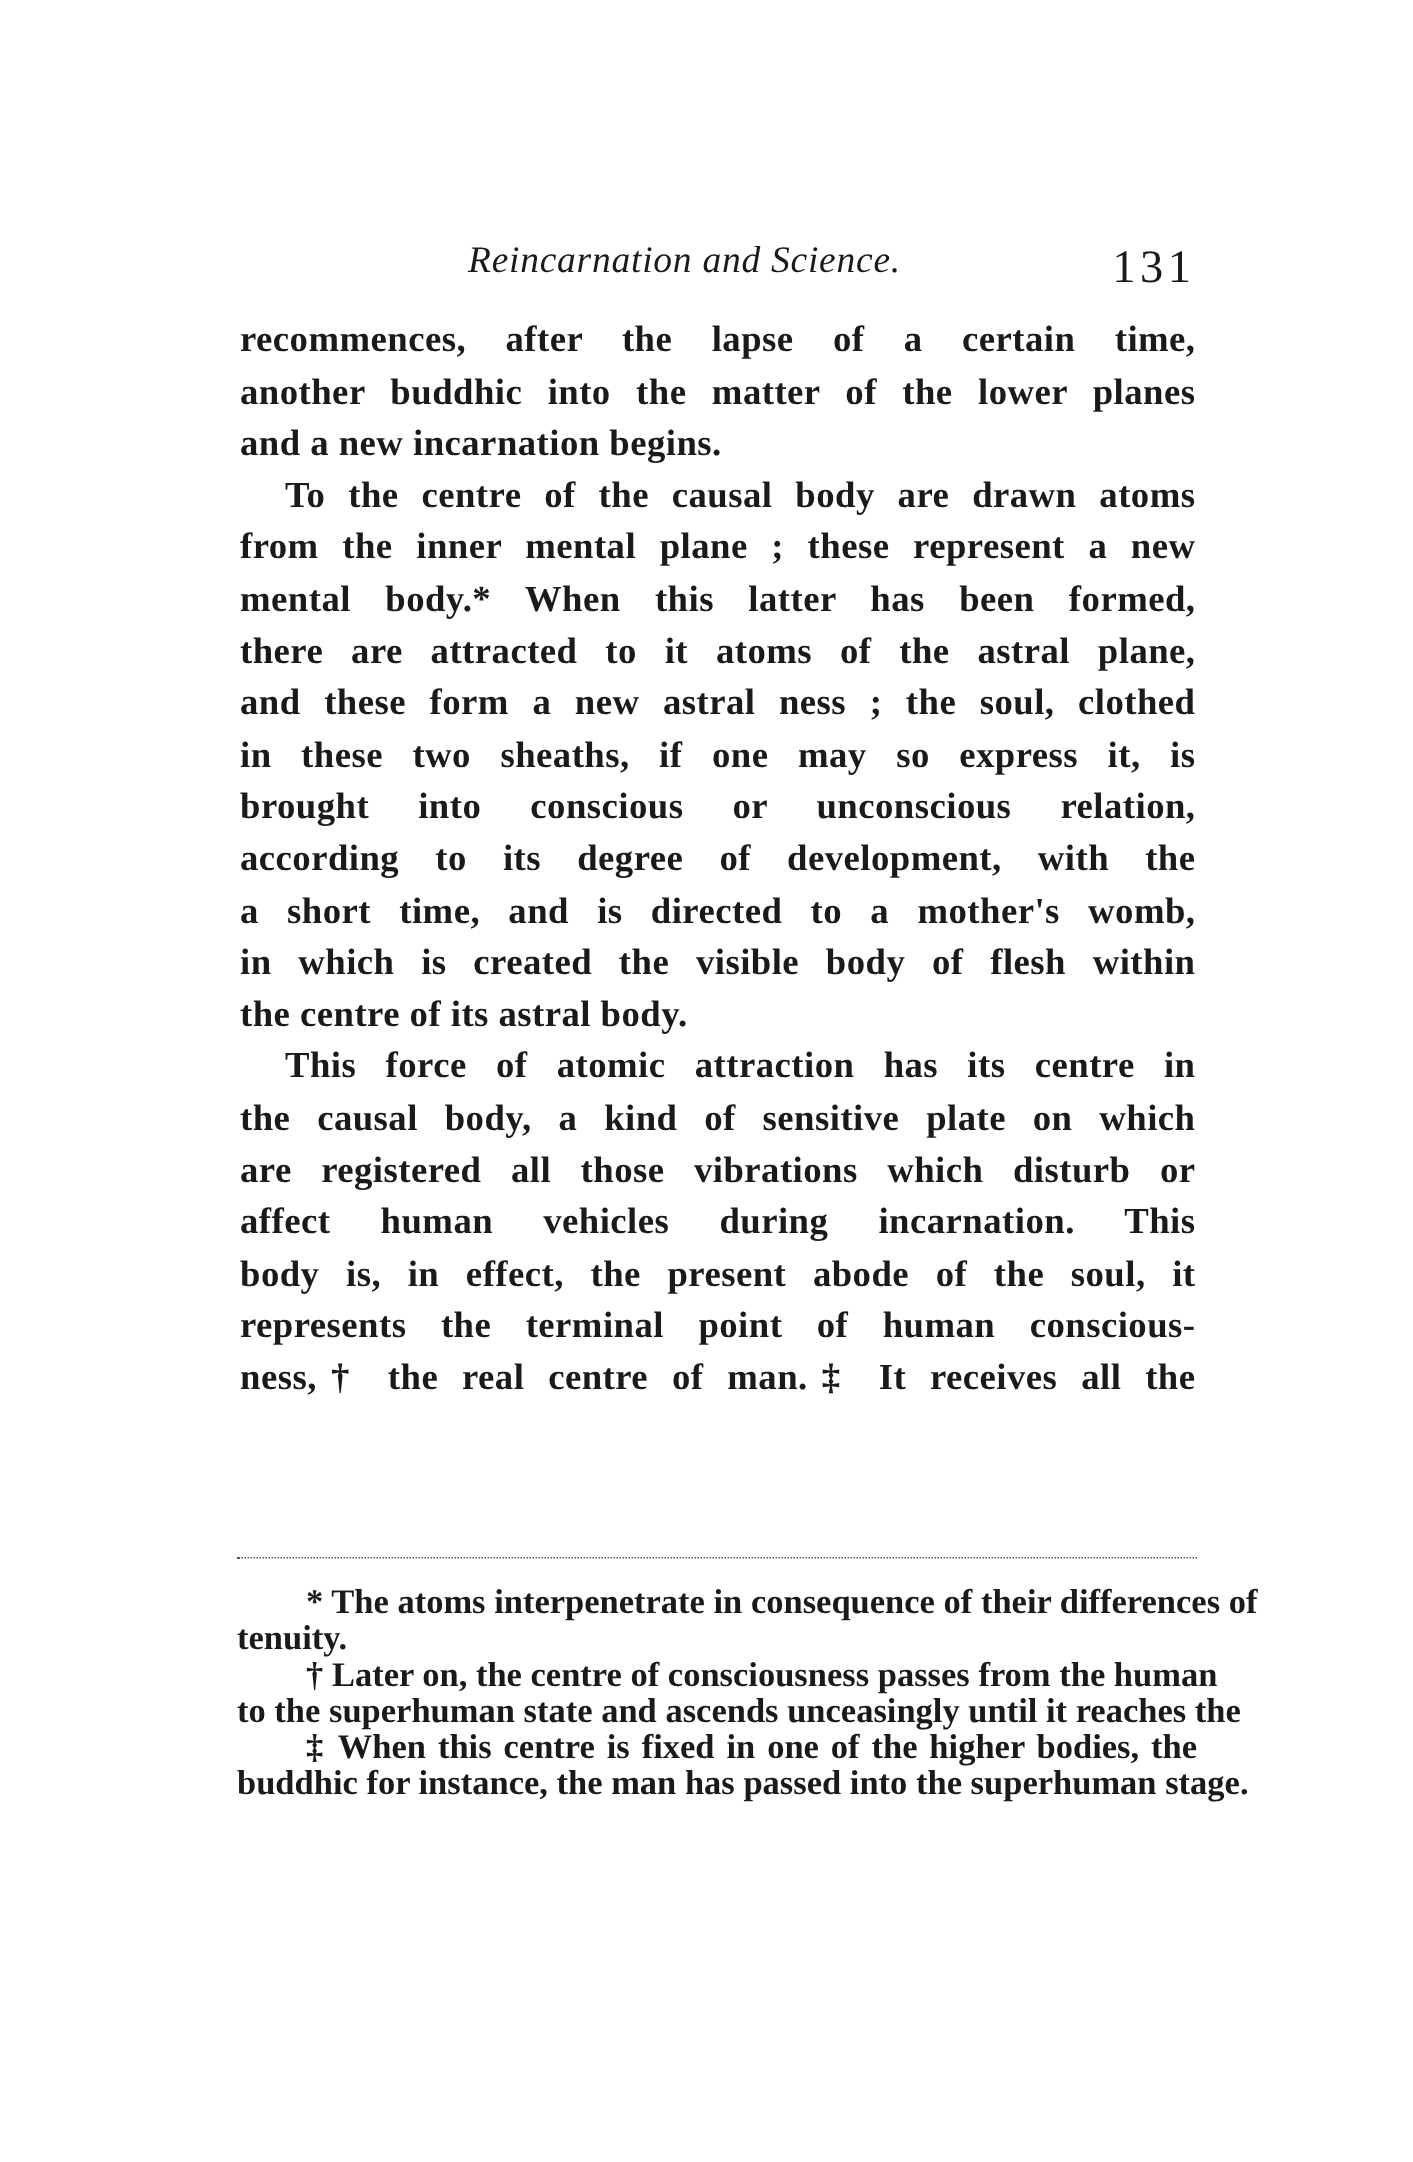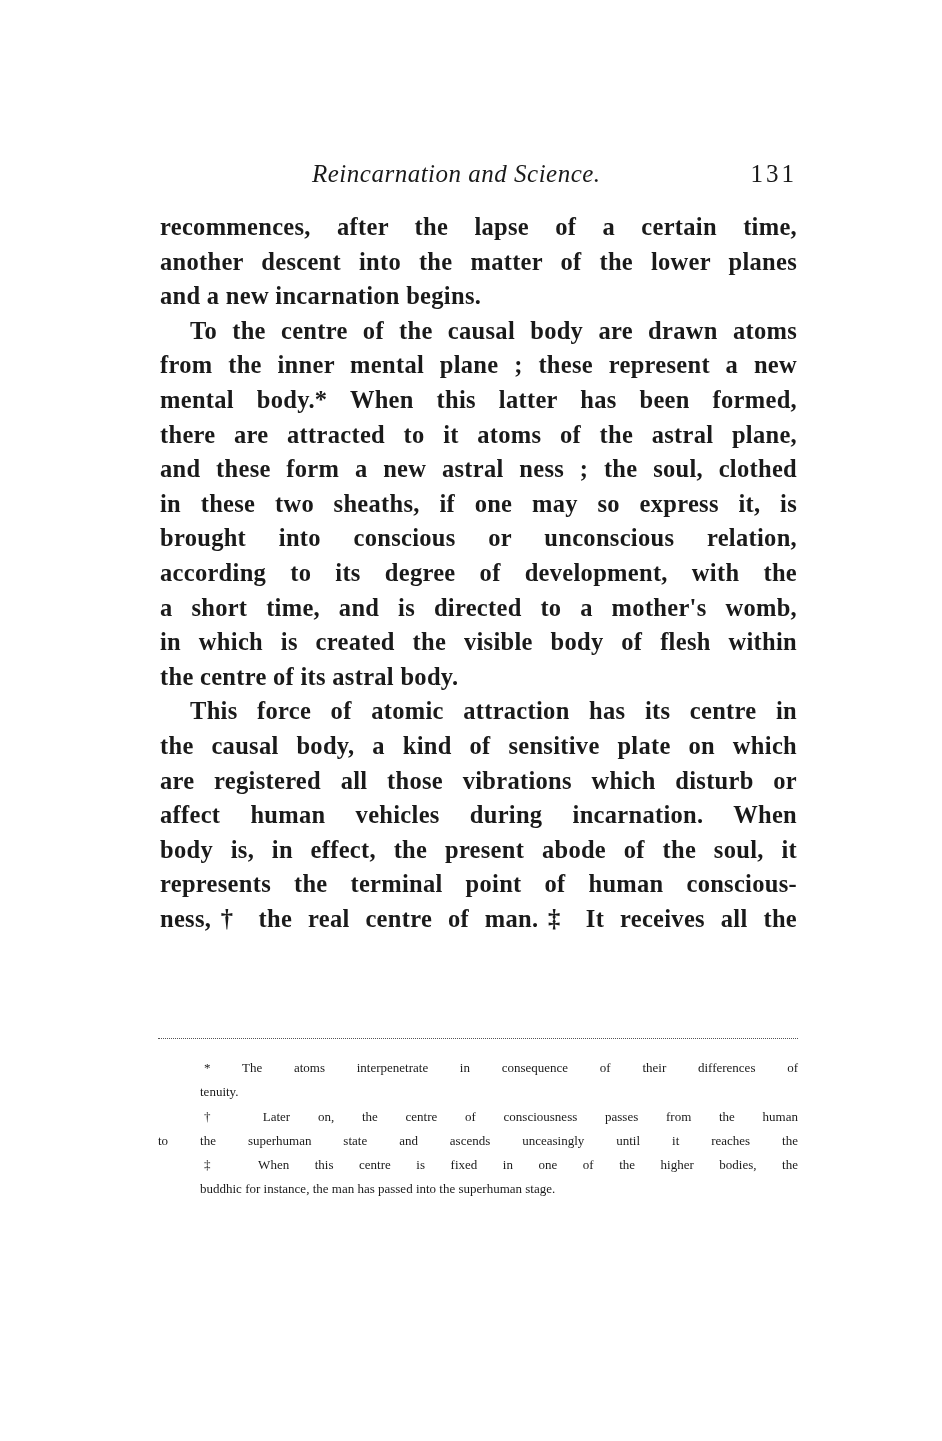--- a/index.html
+++ b/index.html
@@ -33,21 +33,21 @@
       top: 0;
       font-style: italic;
       font-size: 25px;
       letter-spacing: 0.5px;
       white-space: nowrap;
     }
     .page-number {
       position: absolute;
       right: 0;
       top: 0;
-      font-size: 25px;
+      font-size: 31px;
       letter-spacing: 3px;
       white-space: nowrap;
     }
     .body-text {
       position: absolute;
       top: 210px;
       left: 160px;
       width: 637px;
       font-weight: bold;
     }
@@ -78,62 +78,62 @@
     .footnotes {
       position: absolute;
       top: 1056px;
       left: 158px;
       width: 640px;
     }
     .fn-line {
       display: block;
       height: 24.3px;
       line-height: 24.3px;
-      font-size: 13px;
+      font-size: 23px;
       white-space: nowrap;
       text-align: justify;
       text-align-last: justify;
+      font-weight: bold;
     }
     .fn-line.last {
       text-align-last: left;
-      margin-left: 42px;
     }
     .fn-line.indent {
       padding-left: 46px;
     }
   </style>
 </head>
 <body>
 
 <div class="page">
 
   <div class="running-head">
     <span class="running-title">Reincarnation and Science.</span>
     <span class="page-number">131</span>
   </div>
 
   <div class="body-text">
     <span class="line">recommences, after the lapse of a certain time,</span>
-    <span class="line">another descent into the matter of the lower planes</span>
+    <span class="line">another buddhic into the matter of the lower planes</span>
     <span class="line last">and a new incarnation begins.</span>
     <span class="line indent">To the centre of the causal body are drawn atoms</span>
     <span class="line">from the inner mental plane ; these represent a new</span>
     <span class="line">mental body.* When this latter has been formed,</span>
     <span class="line">there are attracted to it atoms of the astral plane,</span>
     <span class="line">and these form a new astral ness ; the soul, clothed</span>
     <span class="line">in these two sheaths, if one may so express it, is</span>
     <span class="line">brought into conscious or unconscious relation,</span>
     <span class="line">according to its degree of development, with the</span>
     <span class="line">a short time, and is directed to a mother's womb,</span>
     <span class="line">in which is created the visible body of flesh within</span>
     <span class="line last">the centre of its astral body.</span>
     <span class="line indent">This force of atomic attraction has its centre in</span>
     <span class="line">the causal body, a kind of sensitive plate on which</span>
     <span class="line">are registered all those vibrations which disturb or</span>
-    <span class="line">affect human vehicles during incarnation. When</span>
+    <span class="line">affect human vehicles during incarnation. This</span>
     <span class="line">body is, in effect, the present abode of the soul, it</span>
     <span class="line">represents the terminal point of human conscious-</span>
     <span class="line">ness,† the real centre of man.‡ It receives all the</span>
   </div>
 
   <div class="footnote-rule"></div>
 
   <div class="footnotes">
     <span class="fn-line indent">* The atoms interpenetrate in consequence of their differences of</span>
     <span class="fn-line last">tenuity.</span>

